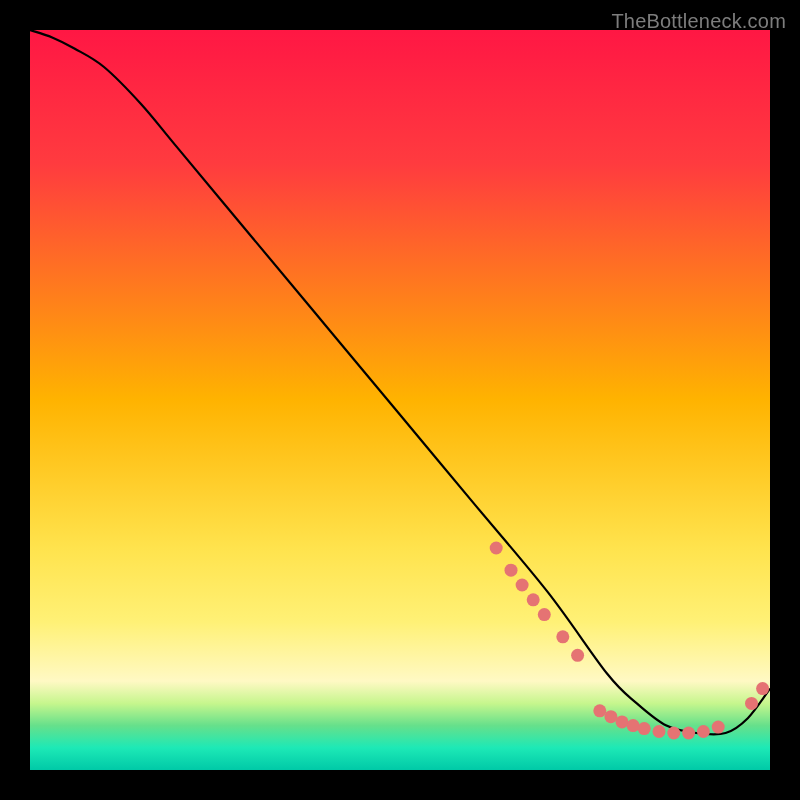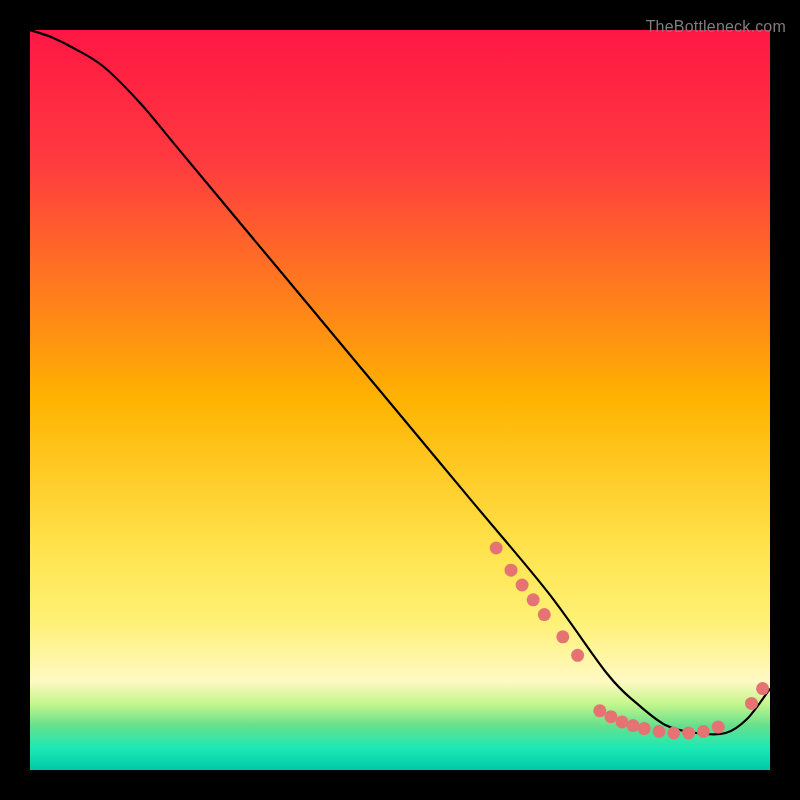--- a/index.html
+++ b/index.html
@@ -9,24 +9,24 @@
     background: #000;
     position: relative;
     font-family: Arial, Helvetica, sans-serif;
   }
   .wrap {
     position: absolute;
     inset: 0;
   }
   .attribution {
     position: absolute;
-    top: 18px;
+    top: 10px;
     right: 14px;
     color: #7d7d7d;
-    font-size: 16px;
+    font-size: 20px;
     letter-spacing: 0.2px;
     z-index: 10;
   }
   .plot-frame {
     position: absolute;
     left: 30px;
     top: 30px;
     width: 740px;
     height: 740px;
   }

